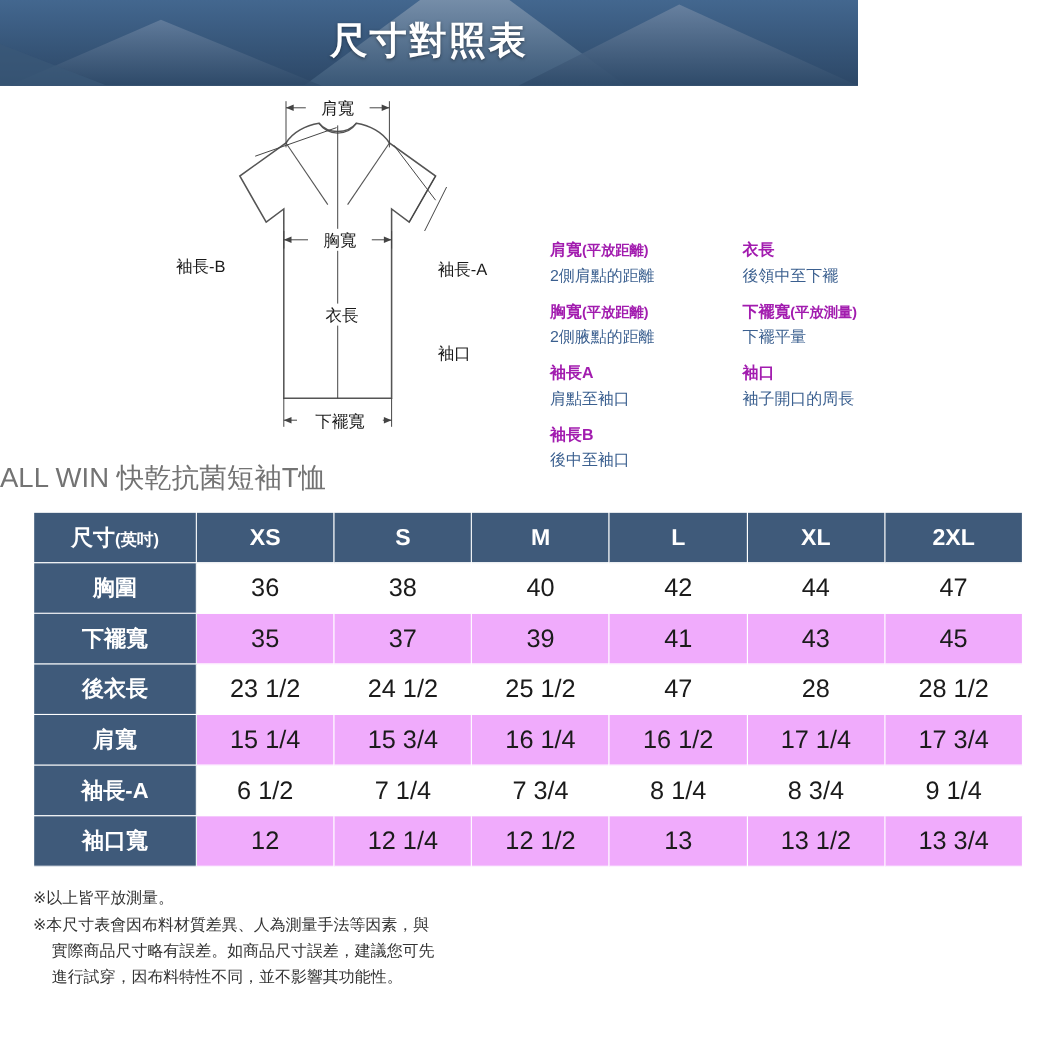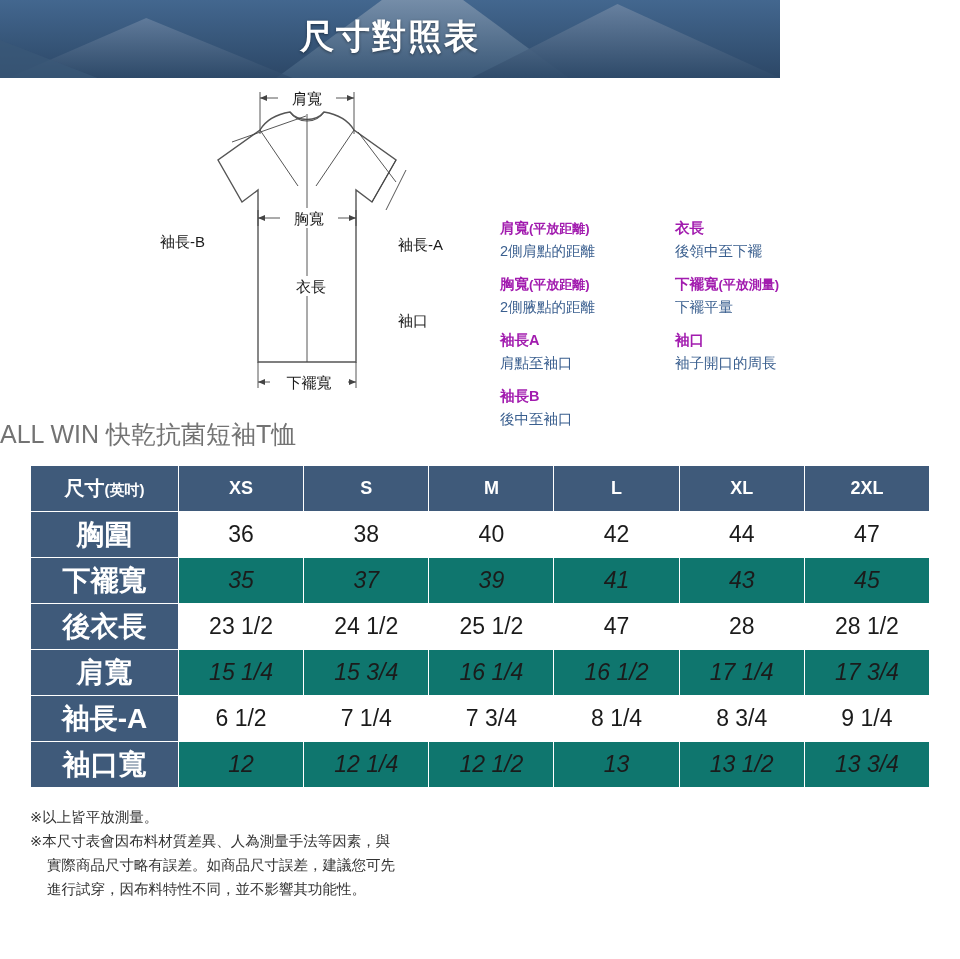--- a/index.html
+++ b/index.html
@@ -78,37 +78,37 @@
   table.size-table th, table.size-table td {
     border: 1px solid #ffffff;
     height: 46px;
     text-align: center;
     font-size: 23px;
   }
   table.size-table thead th {
     background: #3f5a7a;
     color: #ffffff;
     font-weight: bold;
-    font-size: 18px;
+    font-size: 21px;
   }
   table.size-table thead th.corner {
     width: 148px;
     font-size: 20px;
   }
   table.size-table thead th.corner .u { font-size: 15px; }
   table.size-table tbody th {
     background: #3f5a7a;
     color: #ffffff;
     font-weight: bold;
-    font-size: 28px;
+    font-size: 20px;
     width: 148px;
   }
   table.size-table tbody td { color:#1b1b1b; }
   table.size-table tbody tr.odd td { background: #ffffff; }
-  table.size-table tbody tr.even td { background: #0f766e; font-style: italic; }
+  table.size-table tbody tr.even td { background: #f0abfc; }
 
   
   .notes {
     padding: 18px 30px 0 30px;
     font-size: 14.5px;
     color: #333;
     line-height: 1.65;
   }
   .notes p { margin: 0; }
   .notes .indent { padding-left: 17px; }

